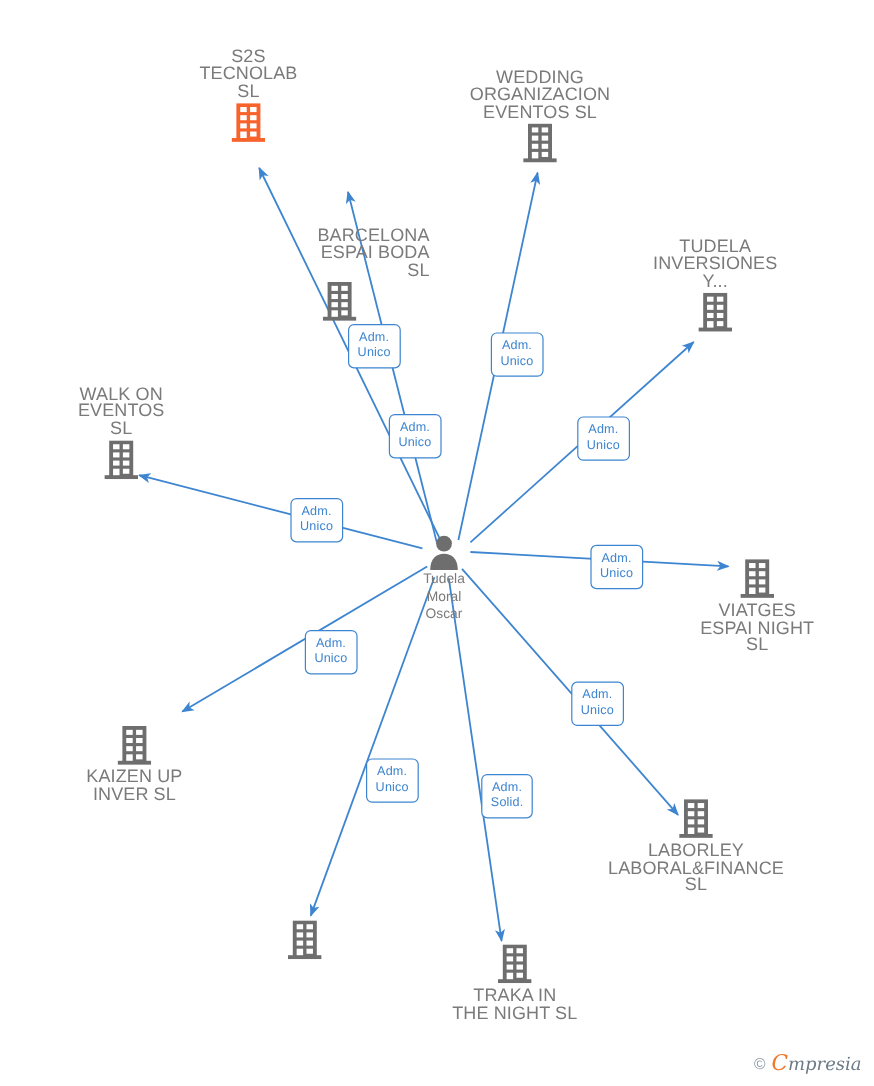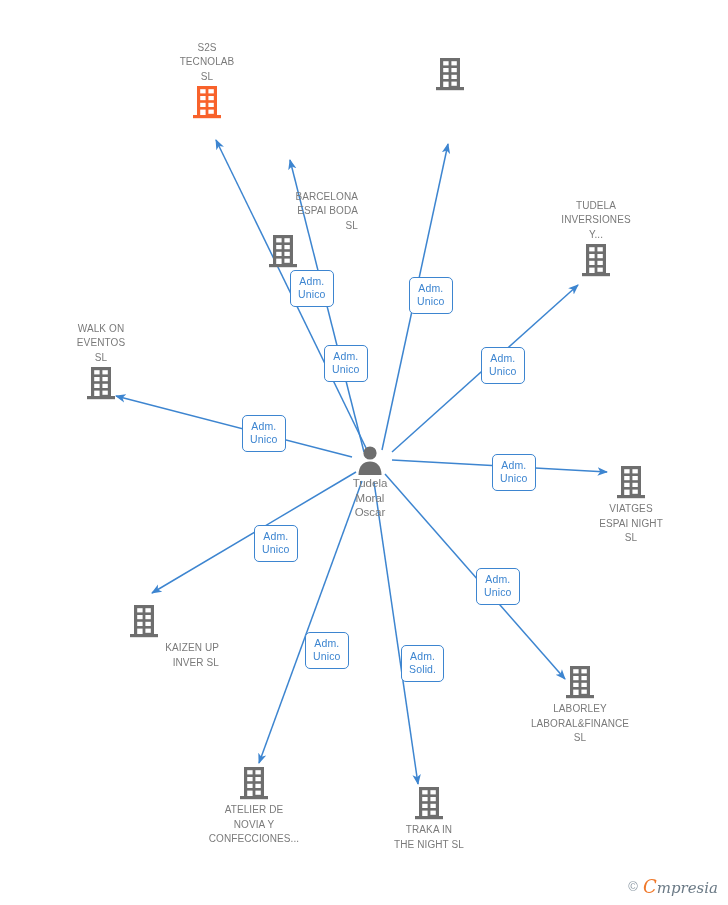--- a/index.html
+++ b/index.html
@@ -24,21 +24,21 @@
 
   
   .node{
     position:absolute;
     width:150px;
     margin-left:-75px;           
     text-align:center;
     line-height:14.5px;
   }
   .node .label{
-    font-size:10px;
+    font-size:15px;
     color:#7a7a7a;
     letter-spacing:.1px;
     white-space:pre-line;
   }
   .node.below .label{ margin-top:2px; }
   .node.above .label{ margin-bottom:2px; }
 
   
   .bldg{
     position:relative;
@@ -164,20 +164,23 @@
               <rect x="15.4" y="10" width="5.4" height="4.2"></rect>
               <rect x="7.2" y="16.8" width="5.4" height="4.2"></rect>
               <rect x="15.4" y="16.8" width="5.4" height="4.2"></rect>
               <rect x="7.2" y="23.6" width="5.4" height="5.4"></rect>
               <rect x="15.4" y="23.6" width="5.4" height="4.2"></rect>
             </g>
           </svg>
         </div>
       </div>
       <div class="node above" style="left: 450px; top: 57.5px;">
+        <div class="label">WEDDING
+ORGANIZACION
+EVENTOS  SL</div>
         <div class="bldg">
           <svg width="28" height="34" viewBox="0 0 28 34" xmlns="http://www.w3.org/2000/svg">
             <rect x="4" y="0" width="20" height="31" fill="#6e6e6e"></rect>
             <rect x="0" y="29" width="28" height="3.2" fill="#6e6e6e"></rect>
             <g fill="#ffffff">
               <rect x="7.2" y="3.2" width="5.4" height="4.2"></rect>
               <rect x="15.4" y="3.2" width="5.4" height="4.2"></rect>
               <rect x="7.2" y="10" width="5.4" height="4.2"></rect>
               <rect x="15.4" y="10" width="5.4" height="4.2"></rect>
               <rect x="7.2" y="16.8" width="5.4" height="4.2"></rect>
@@ -265,21 +268,21 @@
               <rect x="15.4" y="16.8" width="5.4" height="4.2"></rect>
               <rect x="7.2" y="23.6" width="5.4" height="5.4"></rect>
               <rect x="15.4" y="23.6" width="5.4" height="4.2"></rect>
             </g>
           </svg>
         </div>
         <div class="label">VIATGES
 ESPAI NIGHT
 SL</div>
       </div>
-      <div class="node below" style="left: 144px; top: 605px; text-align: right;">
+      <div class="node below" style="left: 112px; top: 605px;">
         <div class="bldg">
           <svg width="28" height="34" viewBox="0 0 28 34" xmlns="http://www.w3.org/2000/svg">
             <rect x="4" y="0" width="20" height="31" fill="#6e6e6e"></rect>
             <rect x="0" y="29" width="28" height="3.2" fill="#6e6e6e"></rect>
             <g fill="#ffffff">
               <rect x="7.2" y="3.2" width="5.4" height="4.2"></rect>
               <rect x="15.4" y="3.2" width="5.4" height="4.2"></rect>
               <rect x="7.2" y="10" width="5.4" height="4.2"></rect>
               <rect x="15.4" y="10" width="5.4" height="4.2"></rect>
               <rect x="7.2" y="16.8" width="5.4" height="4.2"></rect>
@@ -323,23 +326,20 @@
               <rect x="15.4" y="3.2" width="5.4" height="4.2"></rect>
               <rect x="7.2" y="10" width="5.4" height="4.2"></rect>
               <rect x="15.4" y="10" width="5.4" height="4.2"></rect>
               <rect x="7.2" y="16.8" width="5.4" height="4.2"></rect>
               <rect x="15.4" y="16.8" width="5.4" height="4.2"></rect>
               <rect x="7.2" y="23.6" width="5.4" height="5.4"></rect>
               <rect x="15.4" y="23.6" width="5.4" height="4.2"></rect>
             </g>
           </svg>
         </div>
-        <div class="label">ATELIER DE
-NOVIA Y
-CONFECCIONES...</div>
       </div>
       <div class="node below" style="left: 429px; top: 787px;">
         <div class="bldg">
           <svg width="28" height="34" viewBox="0 0 28 34" xmlns="http://www.w3.org/2000/svg">
             <rect x="4" y="0" width="20" height="31" fill="#6e6e6e"></rect>
             <rect x="0" y="29" width="28" height="3.2" fill="#6e6e6e"></rect>
             <g fill="#ffffff">
               <rect x="7.2" y="3.2" width="5.4" height="4.2"></rect>
               <rect x="15.4" y="3.2" width="5.4" height="4.2"></rect>
               <rect x="7.2" y="10" width="5.4" height="4.2"></rect>

